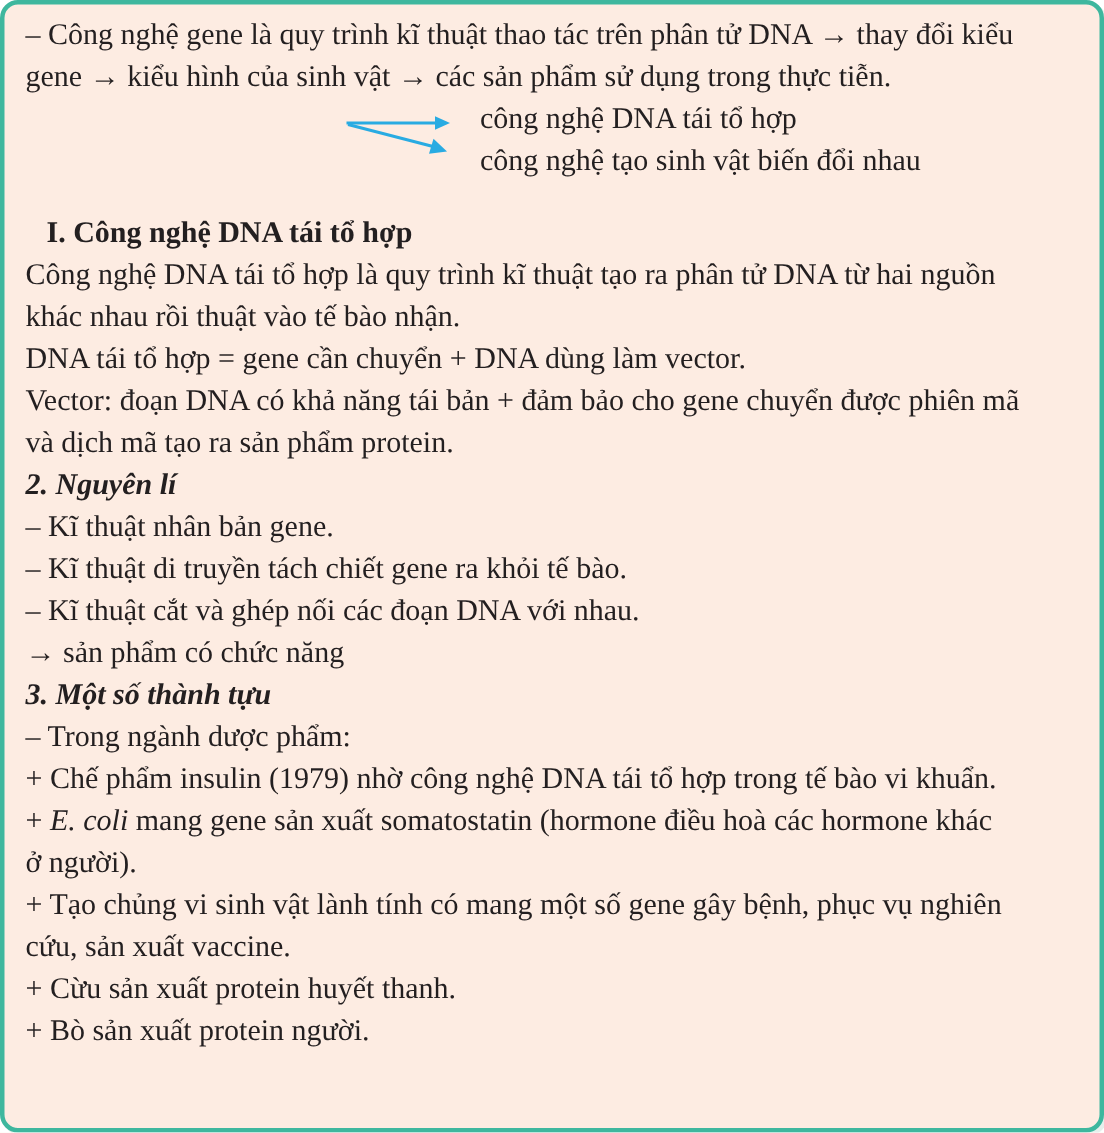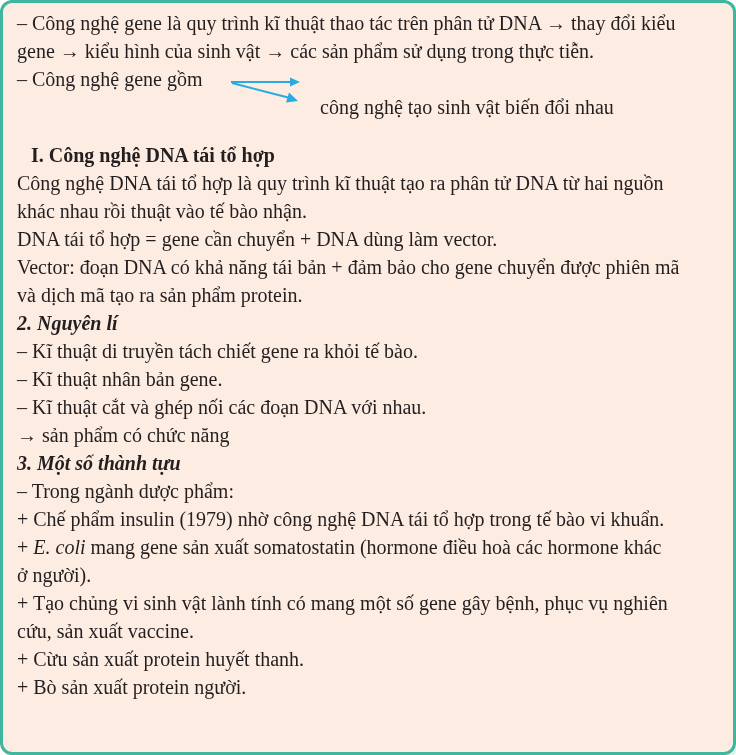--- a/index.html
+++ b/index.html
@@ -46,33 +46,33 @@
 </style>
 </head>
 <body>
 
 <div class="page">
   <div class="panel" style="background: rgb(253, 236, 226); border-color: rgb(62, 183, 158); color: rgb(35, 31, 32);">
 
     <div>
         <div class="line"><span class="seg-n">– Công nghệ gene là quy trình kĩ thuật thao tác trên phân tử DNA → thay đổi kiểu</span></div>
         <div class="line"><span class="seg-n">gene → kiểu hình của sinh vật → các sản phẩm sử dụng trong thực tiễn.</span></div>
-        <div class="line"><span class="seg-n">– Công nghệ gene gồm</span></div>
+        <div class="line"><span class="seg-n seg-abs" style="left: 303px;">công nghệ DNA tái tổ hợp</span></div>
         <div class="line">
           <span class="seg-n seg-abs" style="left: 303px;">công nghệ tạo sinh vật biến đổi nhau</span>
         </div>
         <div class="line" style="margin-top: 20px;"><span class="seg-b">I. Công nghệ DNA tái tổ hợp</span></div>
         <div class="line"><span class="seg-n">Công nghệ DNA tái tổ hợp là quy trình kĩ thuật tạo ra phân tử DNA từ hai nguồn</span></div>
         <div class="line"><span class="seg-n">khác nhau rồi thuật vào tế bào nhận.</span></div>
         <div class="line"><span class="seg-n">DNA tái tổ hợp = gene cần chuyển + DNA dùng làm vector.</span></div>
         <div class="line"><span class="seg-n">Vector: đoạn DNA có khả năng tái bản + đảm bảo cho gene chuyển được phiên mã</span></div>
         <div class="line"><span class="seg-n">và dịch mã tạo ra sản phẩm protein.</span></div>
         <div class="line"><span class="seg-bi">2. Nguyên lí</span></div>
+        <div class="line"><span class="seg-n">– Kĩ thuật nhân bản gene.</span></div>
         <div class="line"><span class="seg-n">– Kĩ thuật di truyền tách chiết gene ra khỏi tế bào.</span></div>
-        <div class="line"><span class="seg-n">– Kĩ thuật nhân bản gene.</span></div>
         <div class="line"><span class="seg-n">– Kĩ thuật cắt và ghép nối các đoạn DNA với nhau.</span></div>
         <div class="line"><span class="seg-n">→ sản phẩm có chức năng</span></div>
         <div class="line"><span class="seg-bi">3. Một số thành tựu</span></div>
         <div class="line"><span class="seg-n">– Trong ngành dược phẩm:</span></div>
         <div class="line"><span class="seg-n">+ Chế phẩm insulin (1979) nhờ công nghệ DNA tái tổ hợp trong tế bào vi khuẩn.</span></div>
         <div class="line"><span class="seg-n">+ </span><span class="seg-i">E. coli</span><span class="seg-n"> mang gene sản xuất somatostatin (hormone điều hoà các hormone khác</span></div>
         <div class="line"><span class="seg-n">ở người).</span></div>
         <div class="line"><span class="seg-n">+ Tạo chủng vi sinh vật lành tính có mang một số gene gây bệnh, phục vụ nghiên</span></div>
         <div class="line"><span class="seg-n">cứu, sản xuất vaccine.</span></div>
         <div class="line"><span class="seg-n">+ Cừu sản xuất protein huyết thanh.</span></div>

